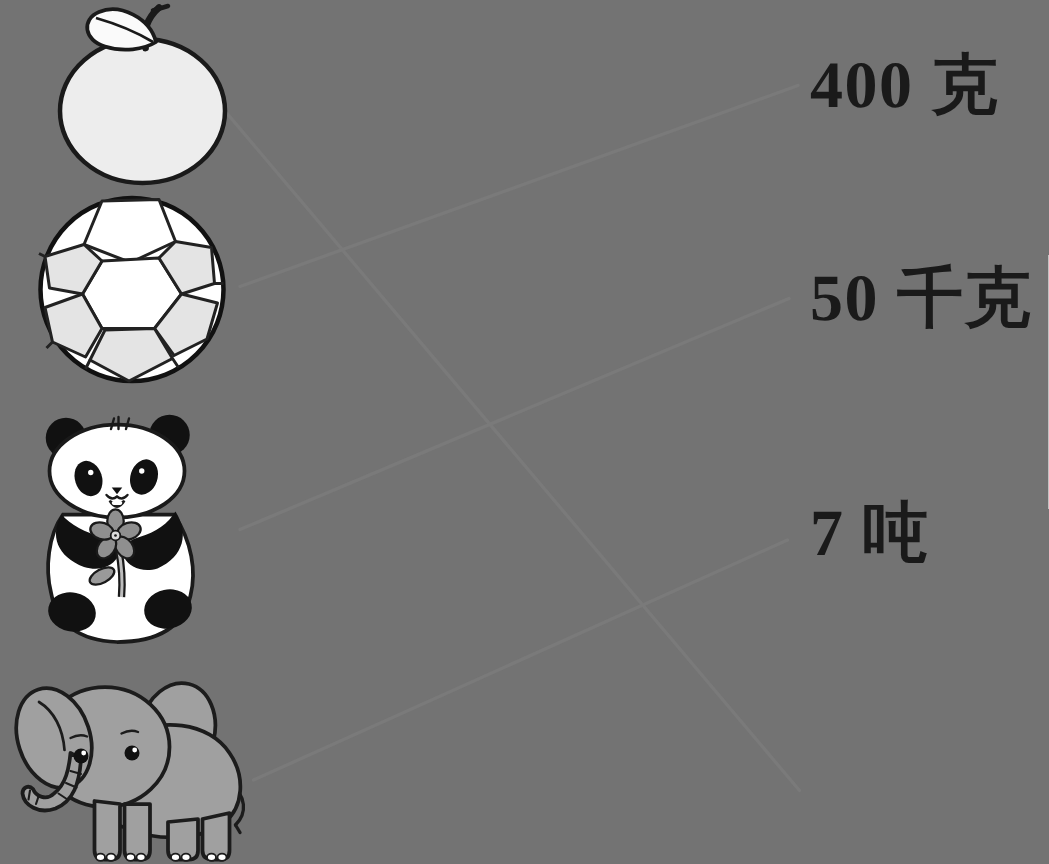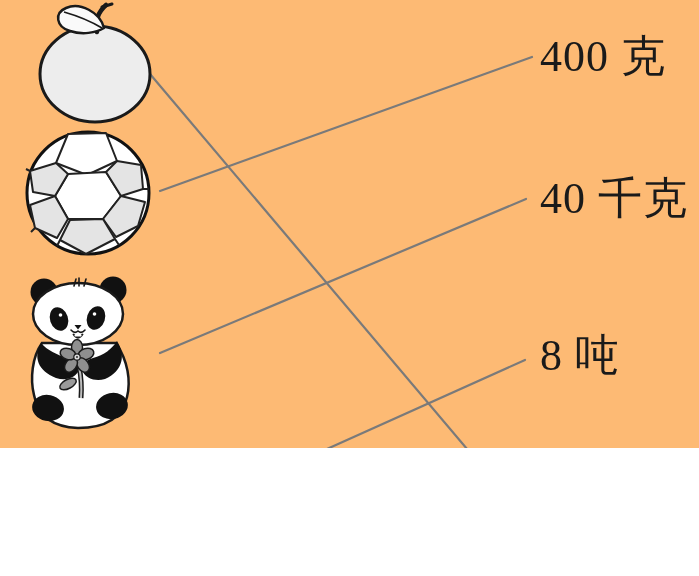--- a/index.html
+++ b/index.html
@@ -1,22 +1,23 @@
 <!DOCTYPE html>
 <html><head>
 <meta charset="utf-8">
 <style>
   html, body { margin: 0; padding: 0; background: #ffffff; }
   .canvas {
     position: relative;
     width: 699px;
-    height: 448px;
-    background: #fdba74;
+    height: 576px;
+    background: #737373;
     overflow: hidden;
     font-family: "Liberation Serif", "DejaVu Serif", serif;
+    font-weight: bold;
   }
   .lines-layer {
     position: absolute;
     left: 0; top: 0;
     width: 699px; height: 576px;
     pointer-events: none;
   }
   .figure { position: absolute; }
   .figure svg { display: block; }
   .fig-apple    { left: 34px;  top: 0px;   width: 120px; height: 126px; }
@@ -160,16 +161,16 @@
 
       <circle cx="46" cy="68" r="5" fill="#111111"></circle>
       <circle cx="47.8" cy="66" r="1.6" fill="#ffffff"></circle>
       <circle cx="80" cy="66" r="5" fill="#111111"></circle>
       <circle cx="81.8" cy="64" r="1.6" fill="#ffffff"></circle>
       <path d="M39 56 Q45 53 50 55 M73 53 Q79 50 84 52" fill="none" stroke="#1c1c1c" stroke-width="1.6" stroke-linecap="round"></path>
     </svg>
   </div>
 
   <div class="weight-label wl-1" style="color: rgb(26, 26, 26);">400 克</div>
-  <div class="weight-label wl-2" style="color: rgb(26, 26, 26);">40 千克</div>
-  <div class="weight-label wl-3" style="color: rgb(26, 26, 26);">8 吨</div>
+  <div class="weight-label wl-2" style="color: rgb(26, 26, 26);">50 千克</div>
+  <div class="weight-label wl-3" style="color: rgb(26, 26, 26);">7 吨</div>
 
 </div>
 
 </body></html>

